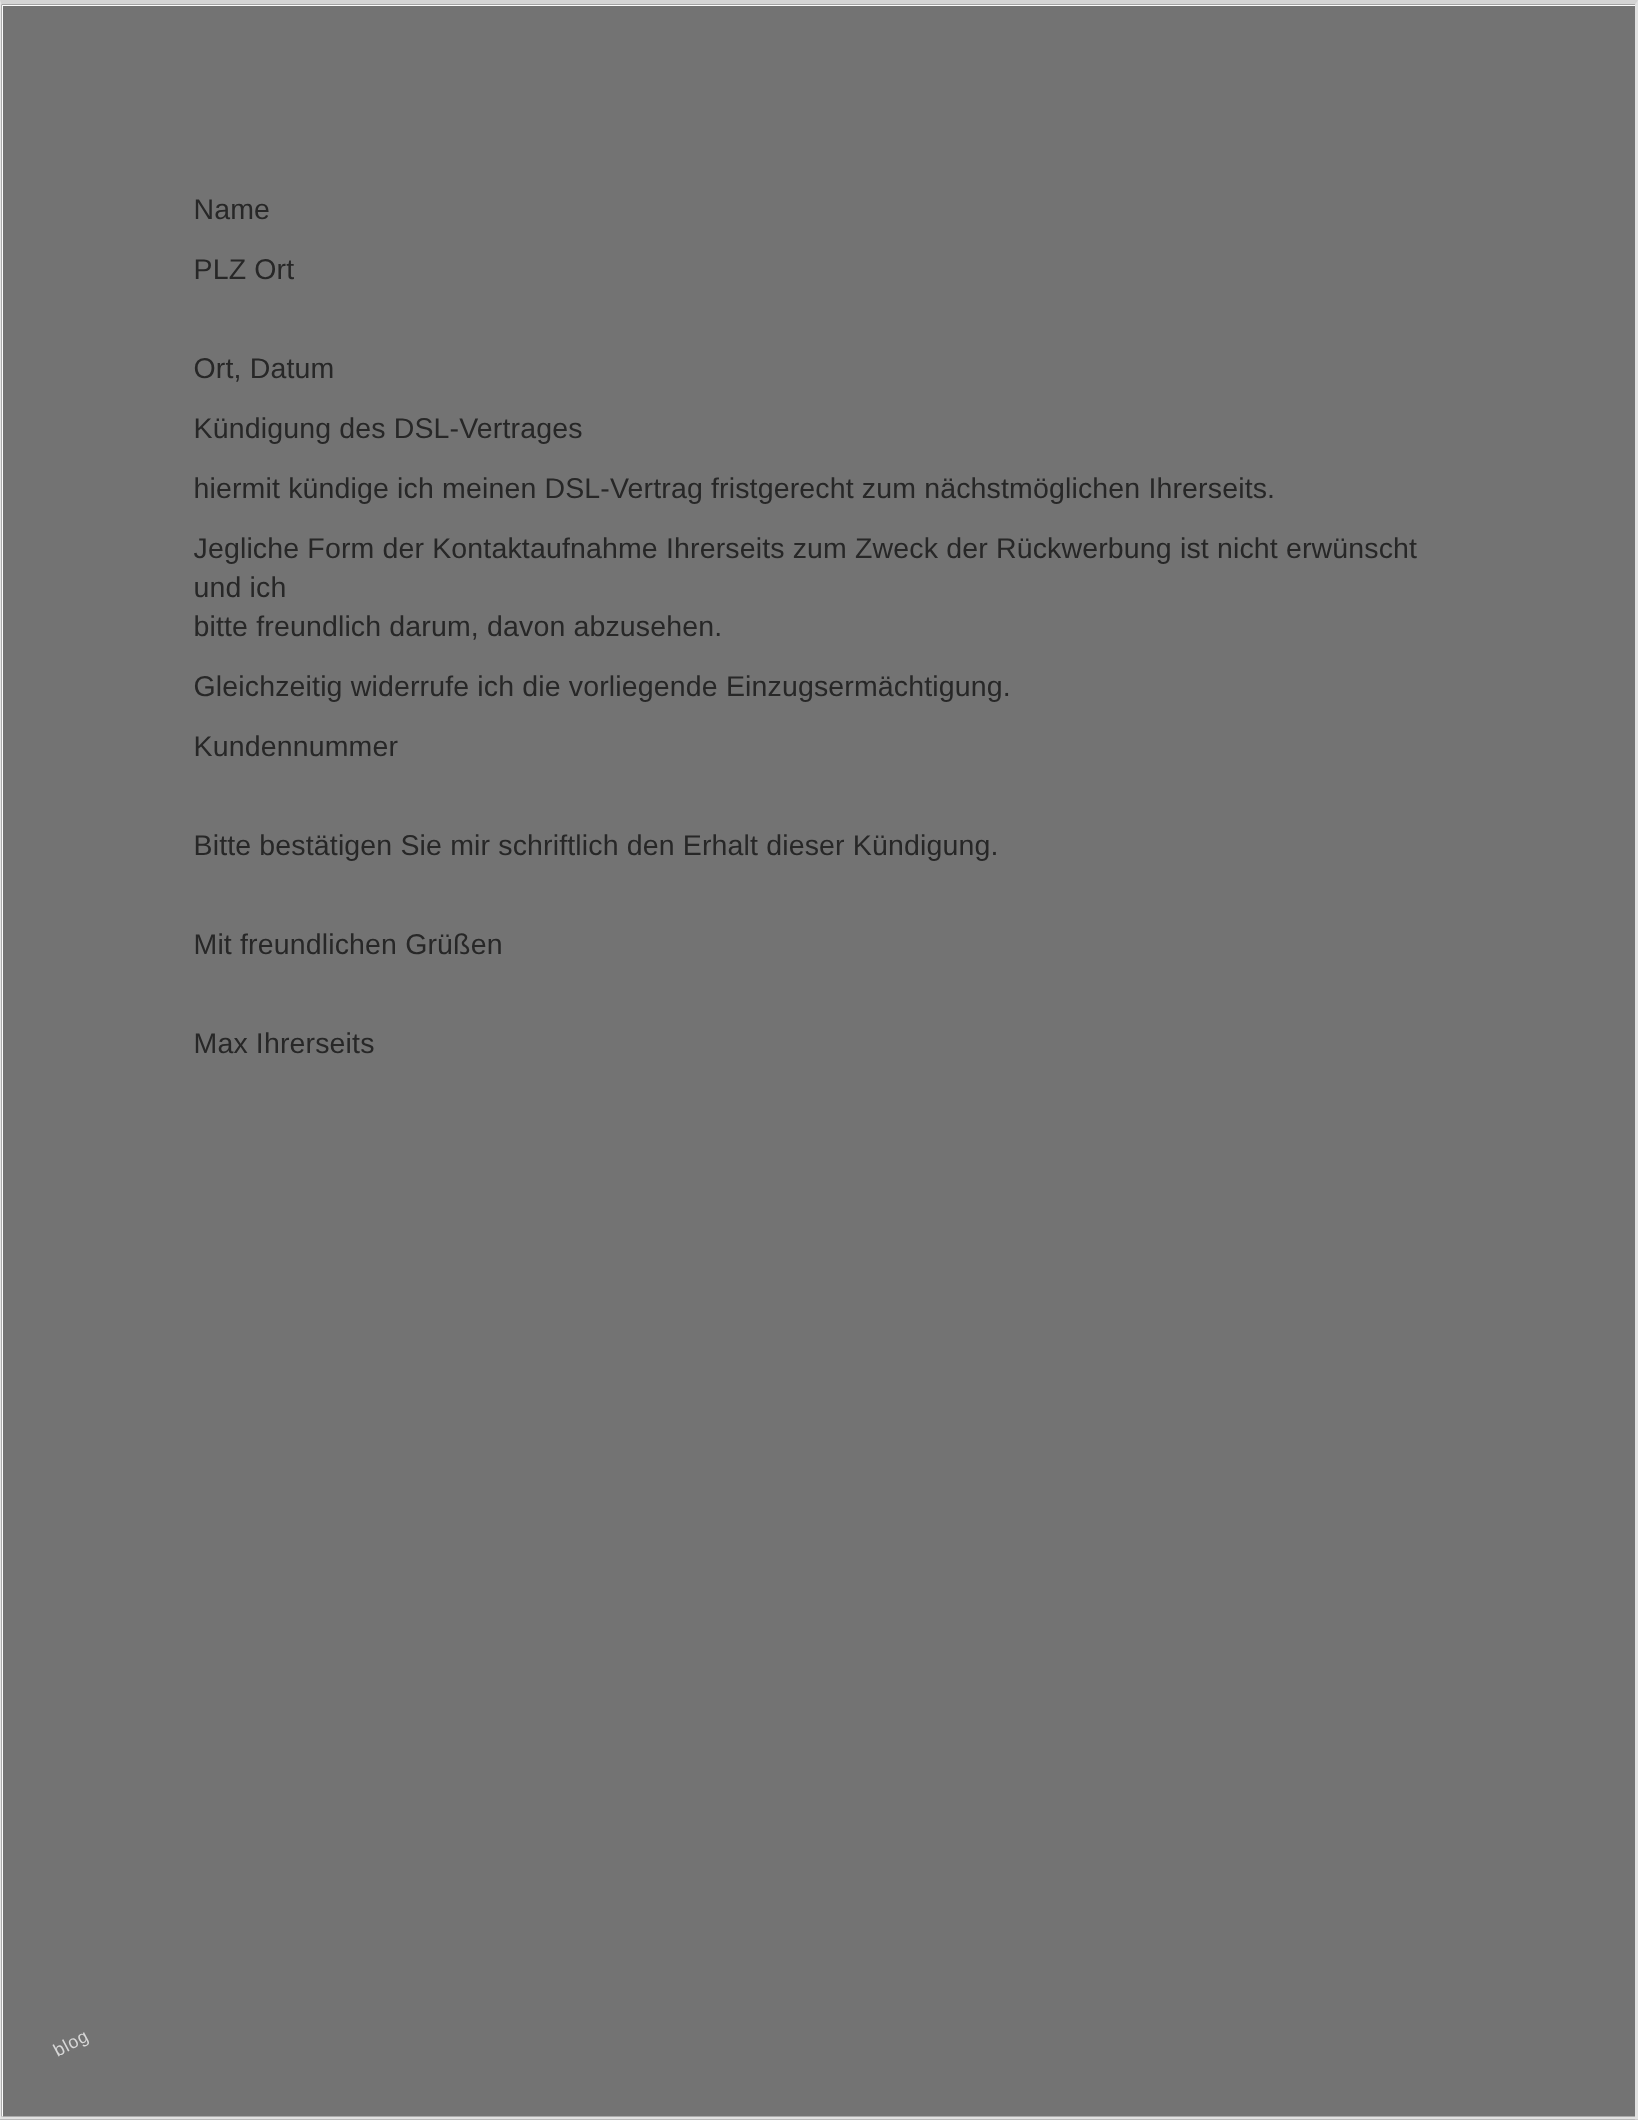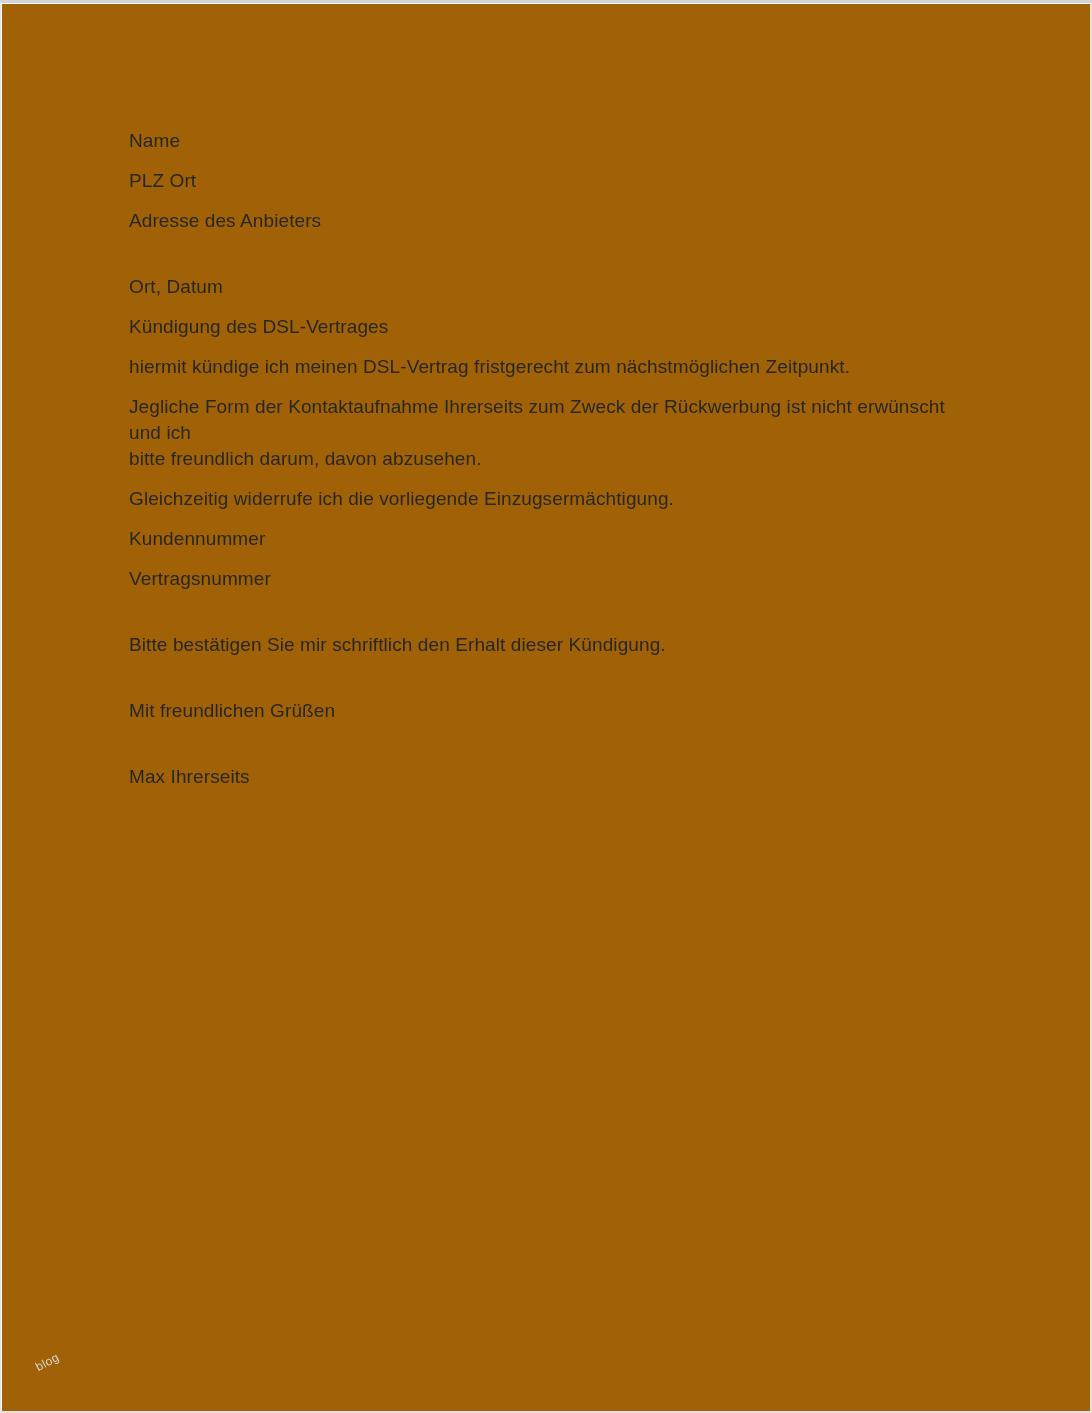--- a/index.html
+++ b/index.html
@@ -9,21 +9,21 @@
   body {
     width: 1092px;
     height: 1413px;
     position: relative;
     background: #e9e9e9;
     font-family: "Liberation Sans", sans-serif;
   }
   .page {
     position: absolute;
     inset: 0;
-    background: #a16207;
+    background: #737373;
     border-top: 3px solid #d4d4d4;
     border-left: 1px solid #e6e6e6;
     border-right: 2px solid #e1e1e1;
     border-bottom: 2px solid #e1e1e1;
     box-shadow: inset 0 1px 0 #fdfdfd, inset 1px 0 0 #fdfdfd;
     box-sizing: border-box;
     overflow: hidden;
     padding-left: 44px;
   }
   .letter {
@@ -63,37 +63,35 @@
 </style>
 </head>
 <body>
 
 <div class="page">
   <div class="letter">
 
     <p>Name</p>
     <p>PLZ Ort</p>
 
-    <p>Adresse des Anbieters</p>
 
     <p class="gap date-line">Ort, Datum</p>
 
     <p class="bold">Kündigung des DSL-Vertrages</p>
 
 
-    <p>hiermit kündige ich meinen DSL-Vertrag fristgerecht zum nächstmöglichen Zeitpunkt.</p>
+    <p>hiermit kündige ich meinen DSL-Vertrag fristgerecht zum nächstmöglichen Ihrerseits.</p>
 
     <p>Jegliche Form der Kontaktaufnahme Ihrerseits zum Zweck der Rückwerbung ist nicht erwünscht und ich
 bitte freundlich darum, davon abzusehen.</p>
 
     <p>Gleichzeitig widerrufe ich die vorliegende Einzugsermächtigung.</p>
 
     <p class="bold">Kundennummer</p>
 
-    <p class="bold">Vertragsnummer</p>
 
     <p class="gap">Bitte bestätigen Sie mir schriftlich den Erhalt dieser Kündigung.</p>
 
     <p class="gap">Mit freundlichen Grüßen</p>
 
     <p class="gap">Max Ihrerseits</p>
 
   </div>
 
   <div class="watermark">blog</div>

